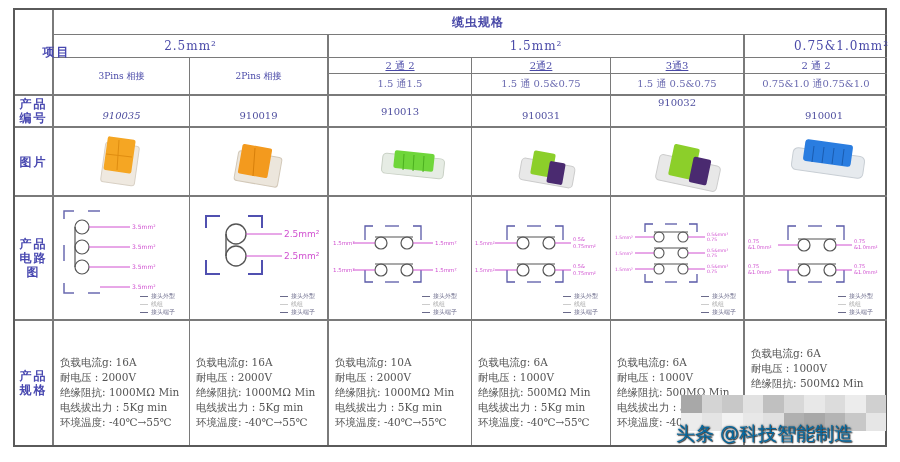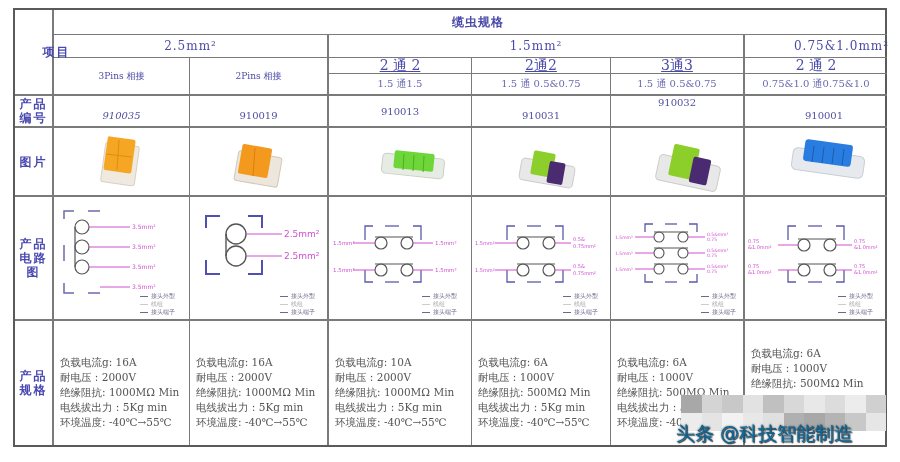--- a/index.html
+++ b/index.html
@@ -2,21 +2,21 @@
 <html><head>
 <meta charset="utf-8">
 <style>
   html,body{margin:0;padding:0;background:#ffffff;}
   body{width:900px;height:462px;position:relative;overflow:hidden;font-family:"DejaVu Serif","Liberation Serif",serif;}
   .tbl{position:absolute;left:13px;top:8px;width:874px;height:439px;border:2px solid #5a5a5a;box-sizing:border-box;}
   .line{position:absolute;background:#7a7a7a;}
   .cell{position:absolute;display:flex;align-items:center;justify-content:center;text-align:center;color:#4a4aa8;box-sizing:border-box;}
   .hdr{font-size:12px;font-weight:bold;letter-spacing:1px;}
   .rowlabel{font-size:12px;font-weight:bold;color:#4848b0;line-height:14px;letter-spacing:2px;}
-  .sub{font-size:14px;}
+  .sub{font-size:10px;}
   .subsmall{font-size:10px;color:#6a6ab0;}
   .code{font-size:10px;color:#5050a0;}
   .spec{font-size:10.5px;color:#555;text-align:left;line-height:15px;justify-content:flex-start;padding-left:6px;font-family:"DejaVu Serif",serif;}
   .spec div{white-space:nowrap;}
   .prod{position:absolute;}
   .legend{position:absolute;font-size:6px;color:#6a6a8a;line-height:8px;}
   .legend span.d{display:inline-block;width:8px;height:1px;background:#6a6a8a;vertical-align:middle;margin-right:3px;}
   .wm{position:absolute;left:676px;top:421px;font-size:19px;color:#0369a1;font-family:"DejaVu Sans",sans-serif;text-shadow:0 0 2px #444,1px 1px 1px #333;letter-spacing:0px;}
   .mosaic{position:absolute;left:681px;top:395px;width:205px;height:36px;display:grid;grid-template-columns:repeat(10,1fr);grid-template-rows:repeat(2,1fr);}
   .mosaic div{}

